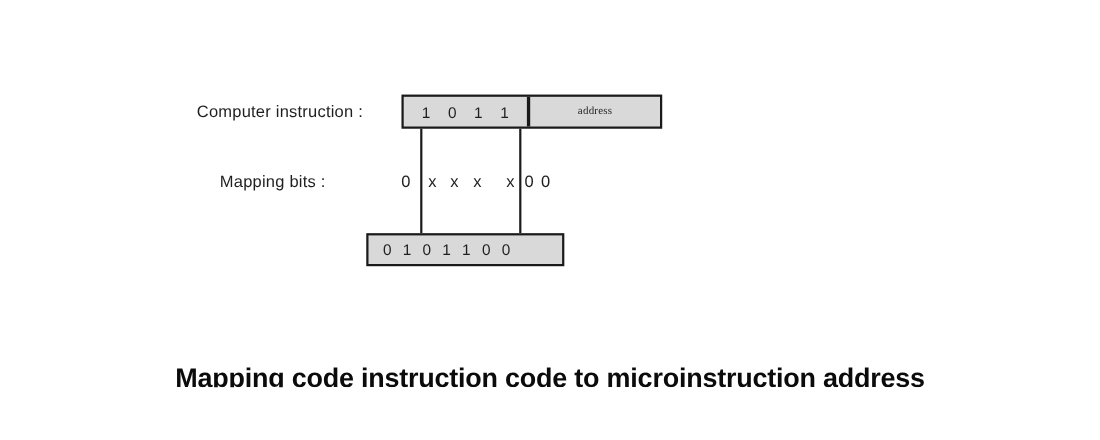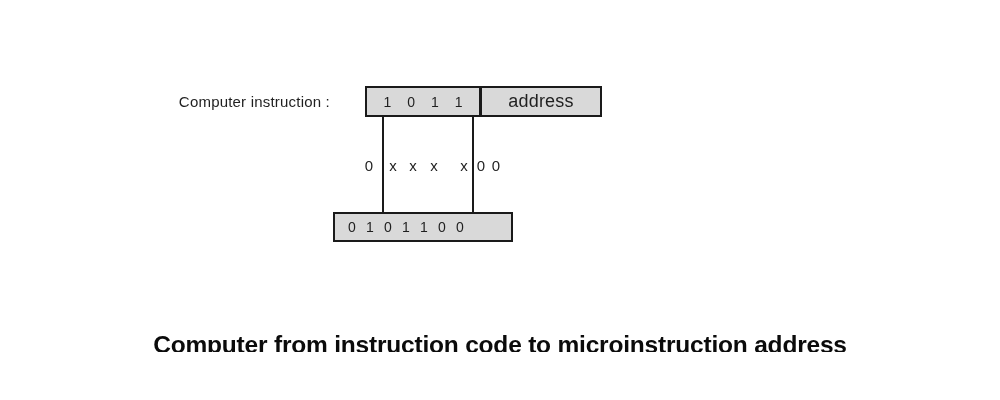--- a/index.html
+++ b/index.html
@@ -38,21 +38,21 @@
     display:flex;
   }
   .ci-opcode{
     width:115px;box-sizing:border-box;
     border-right:3px solid var(--box-border);
     display:flex;align-items:center;justify-content:center;
     gap:16px;font-size:14px;
   }
   .ci-address{
     flex:1;display:flex;align-items:center;justify-content:center;
-    font-size:18px;letter-spacing:.2px;
+    font-size:10px;letter-spacing:.2px;font-family:Liberation Serif, serif;
   }
 
   .vline{
     position:absolute;width:2px;top:117px;height:95px;
     background:var(--box-border);
   }
   #vline-left{left:382px;}
   #vline-right{left:472px;}
 
   .mapping-bits{position:absolute;top:157px;left:0;height:20px;font-size:15px;}
@@ -98,20 +98,21 @@
       <span class="bit">0</span>
       <span class="bit">1</span>
       <span class="bit">1</span>
     </div>
     <div class="ci-address">address</div>
   </div>
 
   <div class="vline" id="vline-left"></div>
   <div class="vline" id="vline-right"></div>
 
+  <div class="row-label" id="label-mb">Mapping bits :</div>
 
   <div class="mapping-bits">
     <span class="bit">0</span>
     <span class="bit">x</span>
     <span class="bit">x</span>
     <span class="bit">x</span>
     <span class="bit">x</span>
     <span class="bit">0</span>
     <span class="bit">0</span>
   </div>
@@ -120,15 +121,15 @@
   <div class="ma-box">
     <span class="bit">0</span>
     <span class="bit">1</span>
     <span class="bit">0</span>
     <span class="bit">1</span>
     <span class="bit">1</span>
     <span class="bit">0</span>
     <span class="bit">0</span>
   </div>
 
-  <div class="caption">Computer from instruction code to microinstruction address</div>
+  <div class="caption">Mapping code instruction code to microinstruction address</div>
 
 </div>
 
 </body></html>

